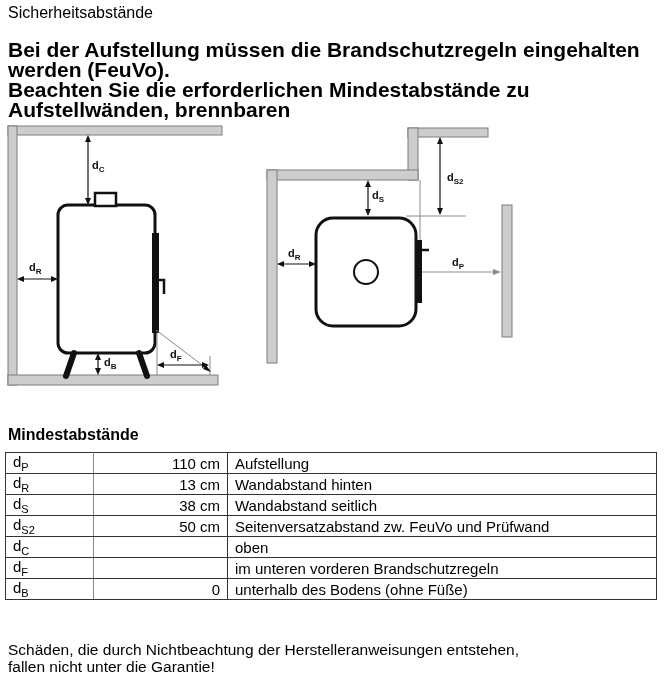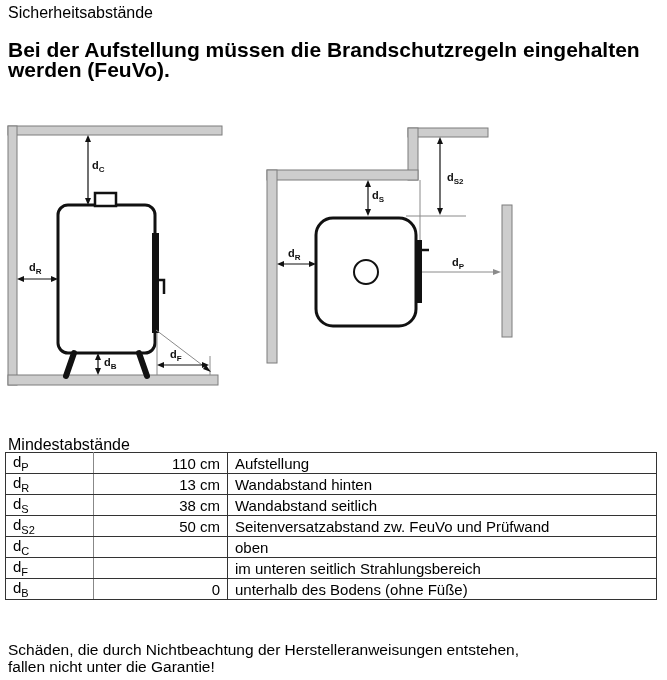--- a/index.html
+++ b/index.html
@@ -19,22 +19,22 @@
   .diagram-right { left:260px; top:118px; width:280px; height:280px; }
   .diagram svg { position:absolute; left:0; top:0; }
 
   .dim-label {
     position:absolute; font-size:11px; font-weight:bold; color:#111;
     line-height:11px; white-space:nowrap;
   }
   .dim-label sub { font-size:8px; }
 
   .section-heading {
-    position:absolute; left:8px; top:436px;
-    font-size:16px; font-weight:normal;
+    position:absolute; left:8px; top:426px;
+    font-size:16px; font-weight:bold;
   }
 
   table.distances {
     position:absolute; left:5px; top:452px; width:652px;
     border-collapse:collapse; table-layout:fixed;
     font-size:15px;
   }
   table.distances td {
     border:1px solid #333; height:21px; padding:0 7px;
     white-space:nowrap; overflow:hidden;
@@ -54,20 +54,21 @@
   .arrow { stroke:#111; stroke-width:1.2; fill:none; }
   .ah { fill:#111; stroke:none; }
 </style>
 </head>
 <body>
 
 <div class="page-title">Sicherheitsabstände</div>
 
 <div class="intro">
   <div>Bei der Aufstellung müssen die Brandschutzregeln eingehalten werden (FeuVo).</div>
+  <div>Beachten Sie die erforderlichen Mindestabstände zu Aufstellwänden, brennbaren</div>
 </div>
 
 <div class="diagram diagram-left">
   <svg width="232" height="280" viewBox="0 0 232 280">
 
     <rect class="wall" x="8" y="8" width="214" height="9"></rect>
     <rect class="wall" x="8" y="8" width="9" height="259"></rect>
     <rect class="wall" x="8" y="257" width="210" height="10"></rect>
 
     <rect class="stove" x="58" y="87" width="97" height="148" rx="10"></rect>
@@ -166,21 +167,21 @@
       <td class="c-desc">Seitenversatzabstand zw. FeuVo und Prüfwand</td>
     </tr>
     <tr>
       <td class="c-sym"><span>d</span><sub>C</sub></td>
       <td class="c-value"></td>
       <td class="c-desc">oben</td>
     </tr>
     <tr>
       <td class="c-sym"><span>d</span><sub>F</sub></td>
       <td class="c-value"></td>
-      <td class="c-desc">im unteren seitlich Strahlungsbereich</td>
+      <td class="c-desc">im unteren vorderen Brandschutzregeln</td>
     </tr>
     <tr>
       <td class="c-sym"><span>d</span><sub>B</sub></td>
       <td class="c-value">0</td>
       <td class="c-desc">unterhalb des Bodens (ohne Füße)</td>
     </tr>
   </tbody>
 </table>
 
 <div class="warning">

